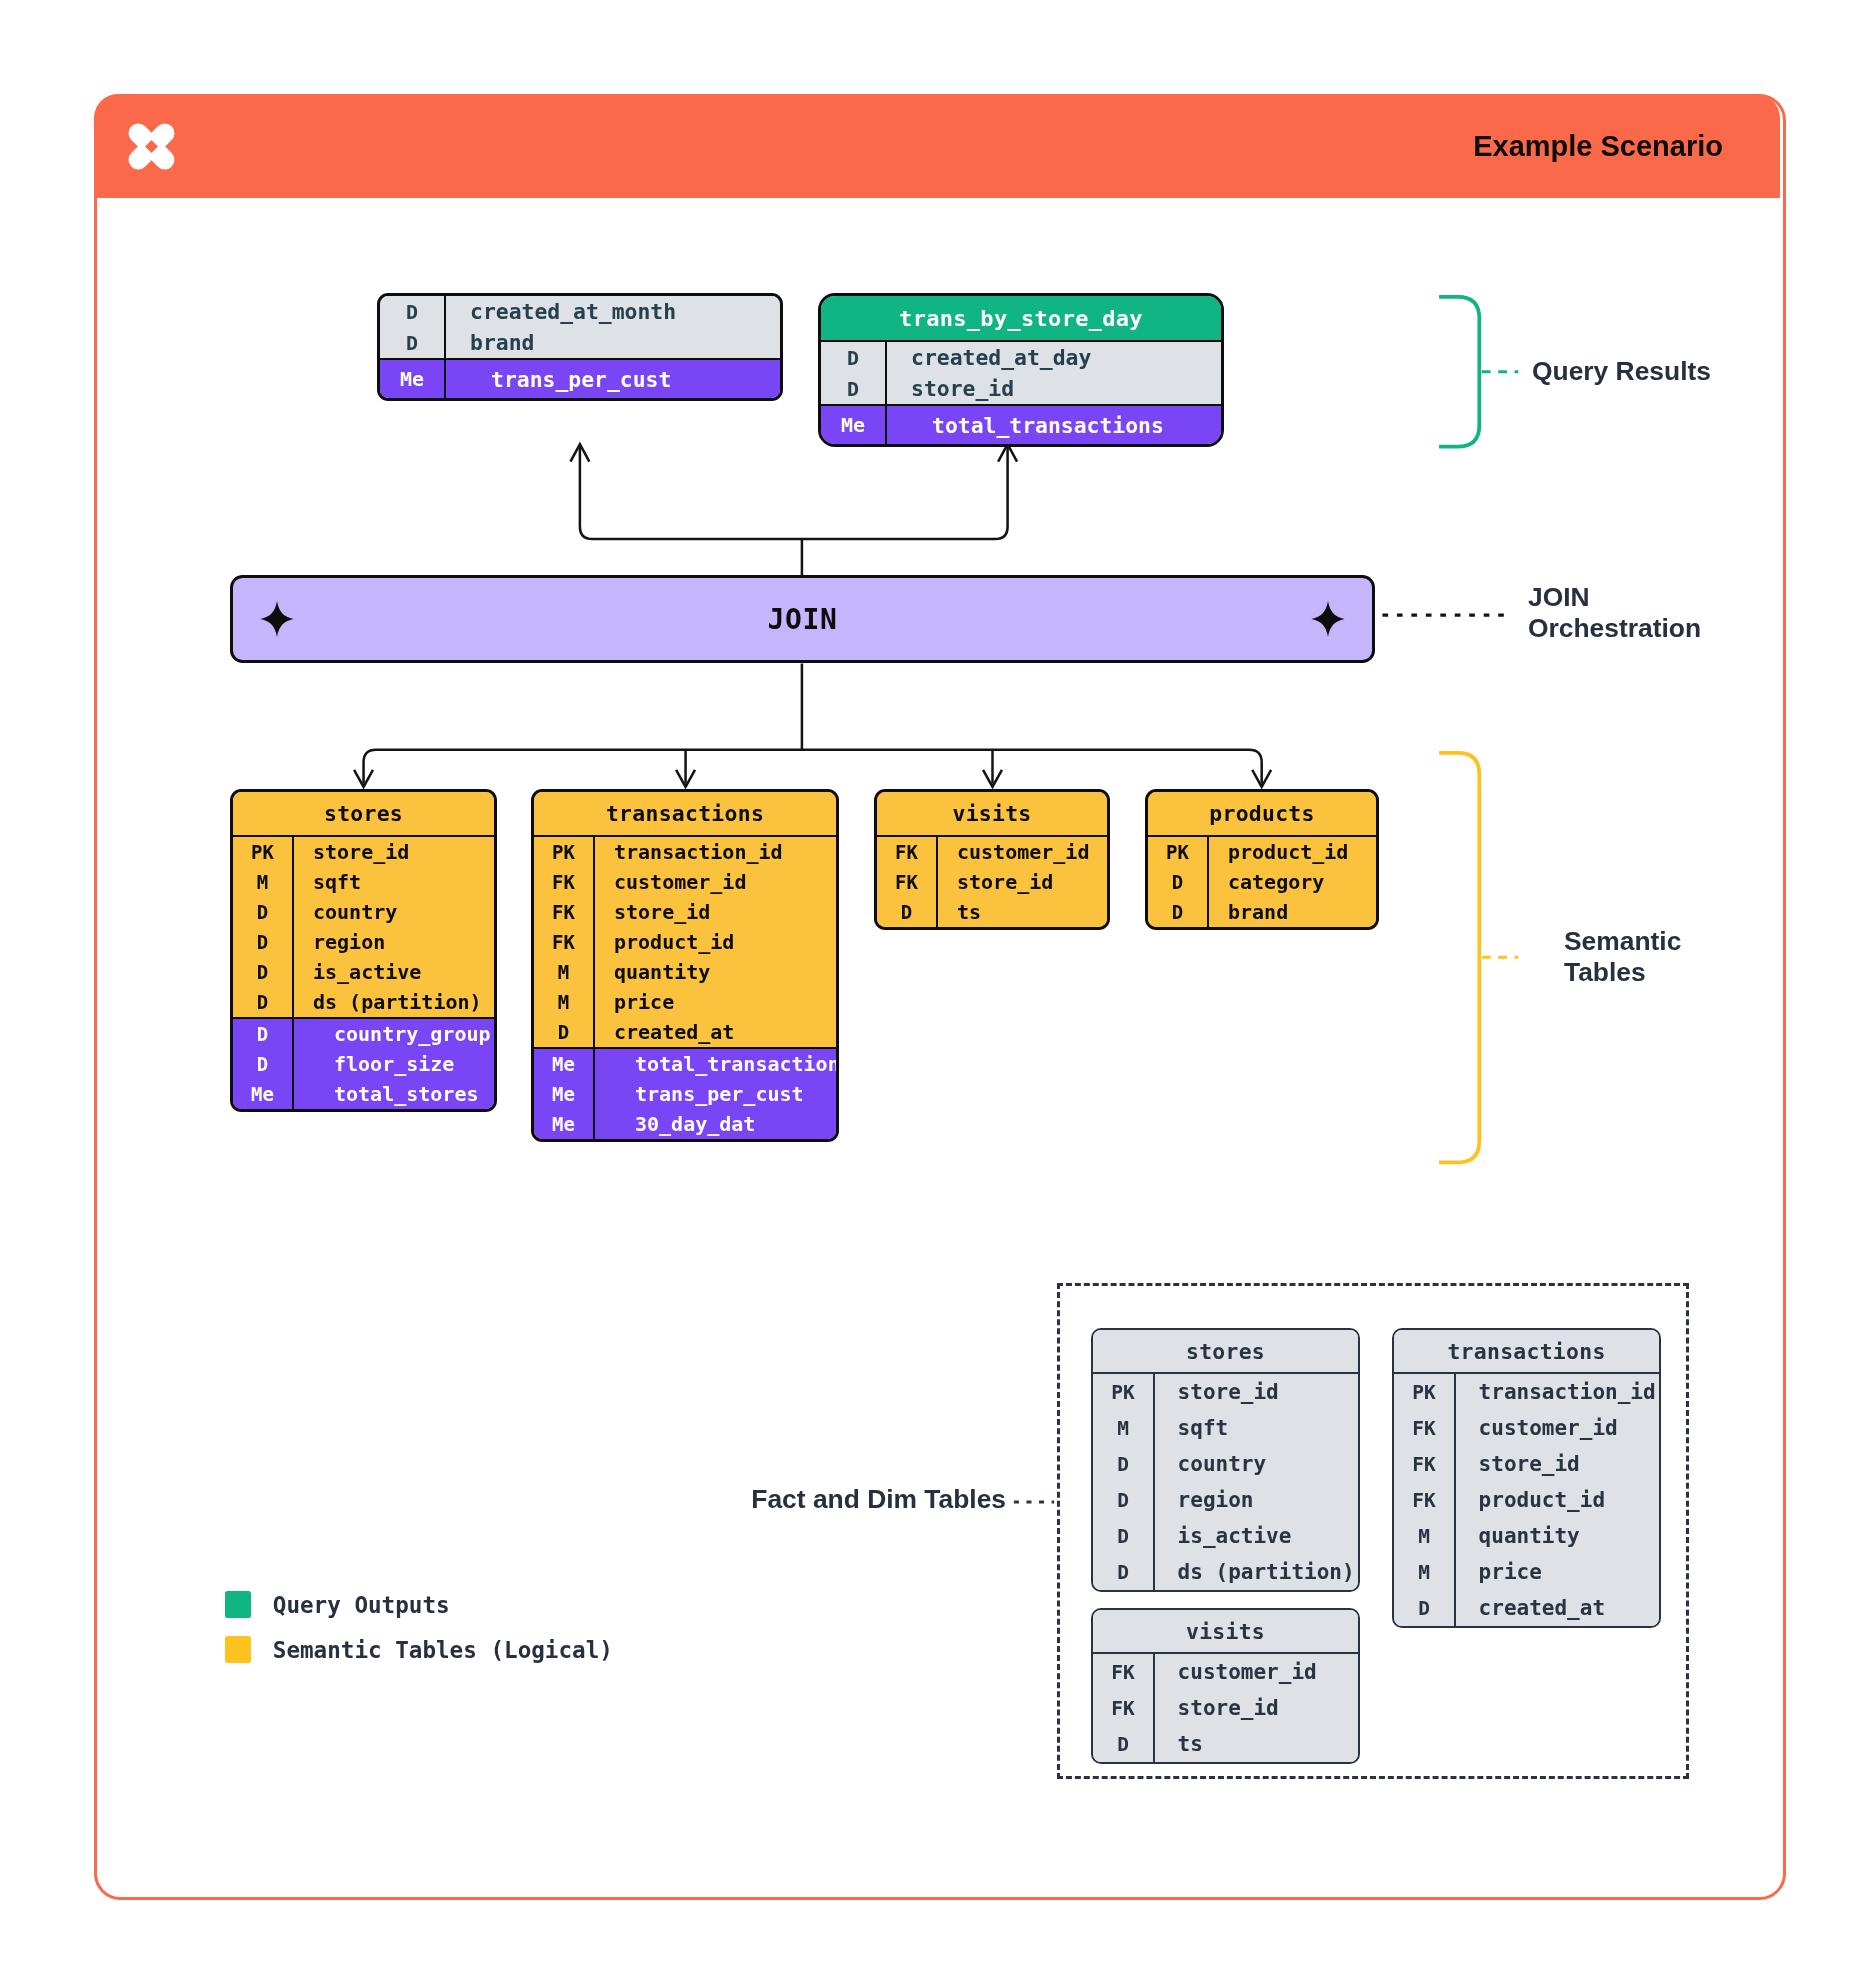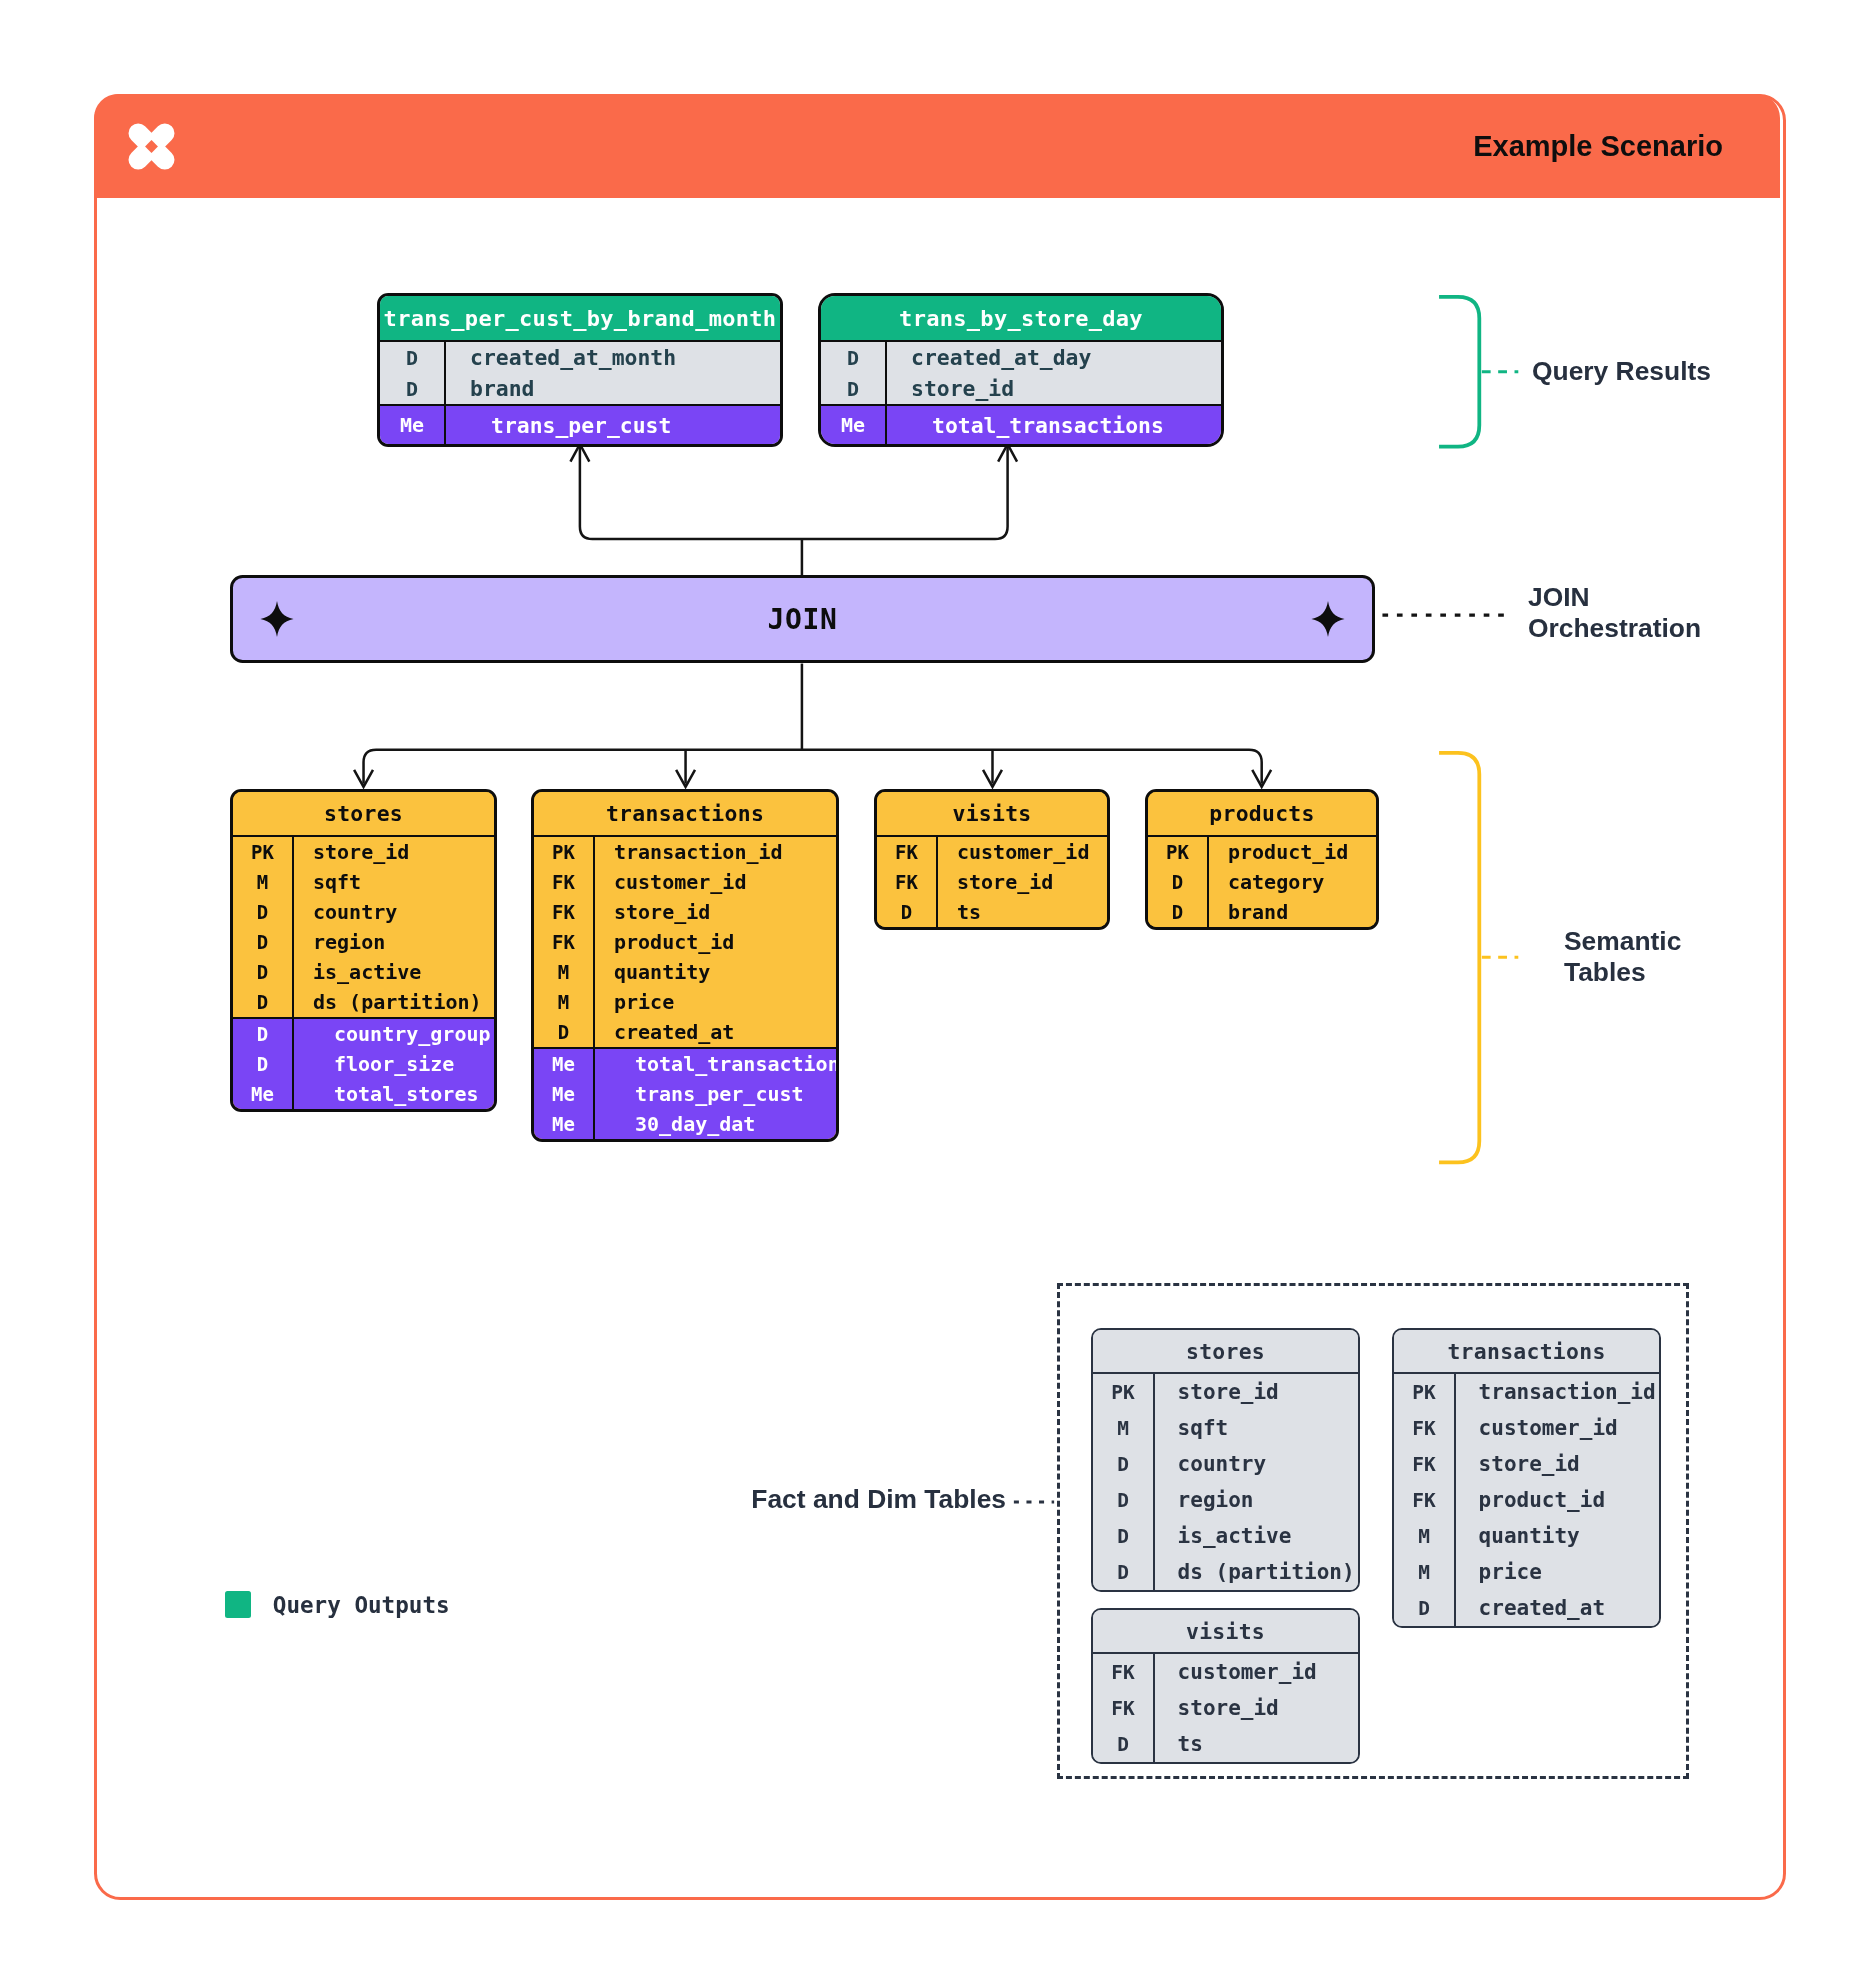--- a/index.html
+++ b/index.html
@@ -118,21 +118,20 @@
 
     <path d="M2198,978 H2404" stroke="#141414" stroke-width="5" stroke-dasharray="9 14" fill="none"></path>
 
     <path d="M2288,1197 H2318 Q2352,1197 2352,1231 V1814 Q2352,1848 2318,1848 H2288" stroke="#FCC21E" stroke-width="6" fill="none"></path>
     <path d="M2356,1522 H2414" stroke="#FCC21E" stroke-width="5" stroke-dasharray="14 12" fill="none"></path>
 
     <path d="M1612,2388 H1676" stroke="#2A3342" stroke-width="5" stroke-dasharray="8 12" fill="none"></path>
   </svg>
 
   <div class="tbl v-green t-qr1">
-      <div class="tbl-header">trans_per_cust_by_brand_month</div>
       <div class="tbl-body">
         <div class="tbl-row zone-dim">
           <span class="tbl-key">D</span>
           <span class="tbl-field">created_at_month</span>
         </div>
         <div class="tbl-row zone-dim">
           <span class="tbl-key">D</span>
           <span class="tbl-field">brand</span>
         </div>
         <div class="tbl-row zone-metric zone-start">
@@ -374,16 +373,20 @@
   <div class="side-label lbl-query">Query Results</div>
   <div class="side-label lbl-join">JOIN Orchestration</div>
   <div class="side-label lbl-semantic">Semantic Tables</div>
   <div class="side-label lbl-fact">Fact and Dim Tables</div>
 
   <div class="legend">
       <div class="legend-item">
         <span class="legend-swatch" style="background: rgb(16, 181, 131);"></span>
         <span class="legend-label">Query Outputs</span>
       </div>
+      <div class="legend-item">
+        <span class="legend-swatch" style="background: rgb(252, 194, 30);"></span>
+        <span class="legend-label">Semantic Tables (Logical)</span>
+      </div>
     </div>
 
 </div>
 
 
 </body></html>

